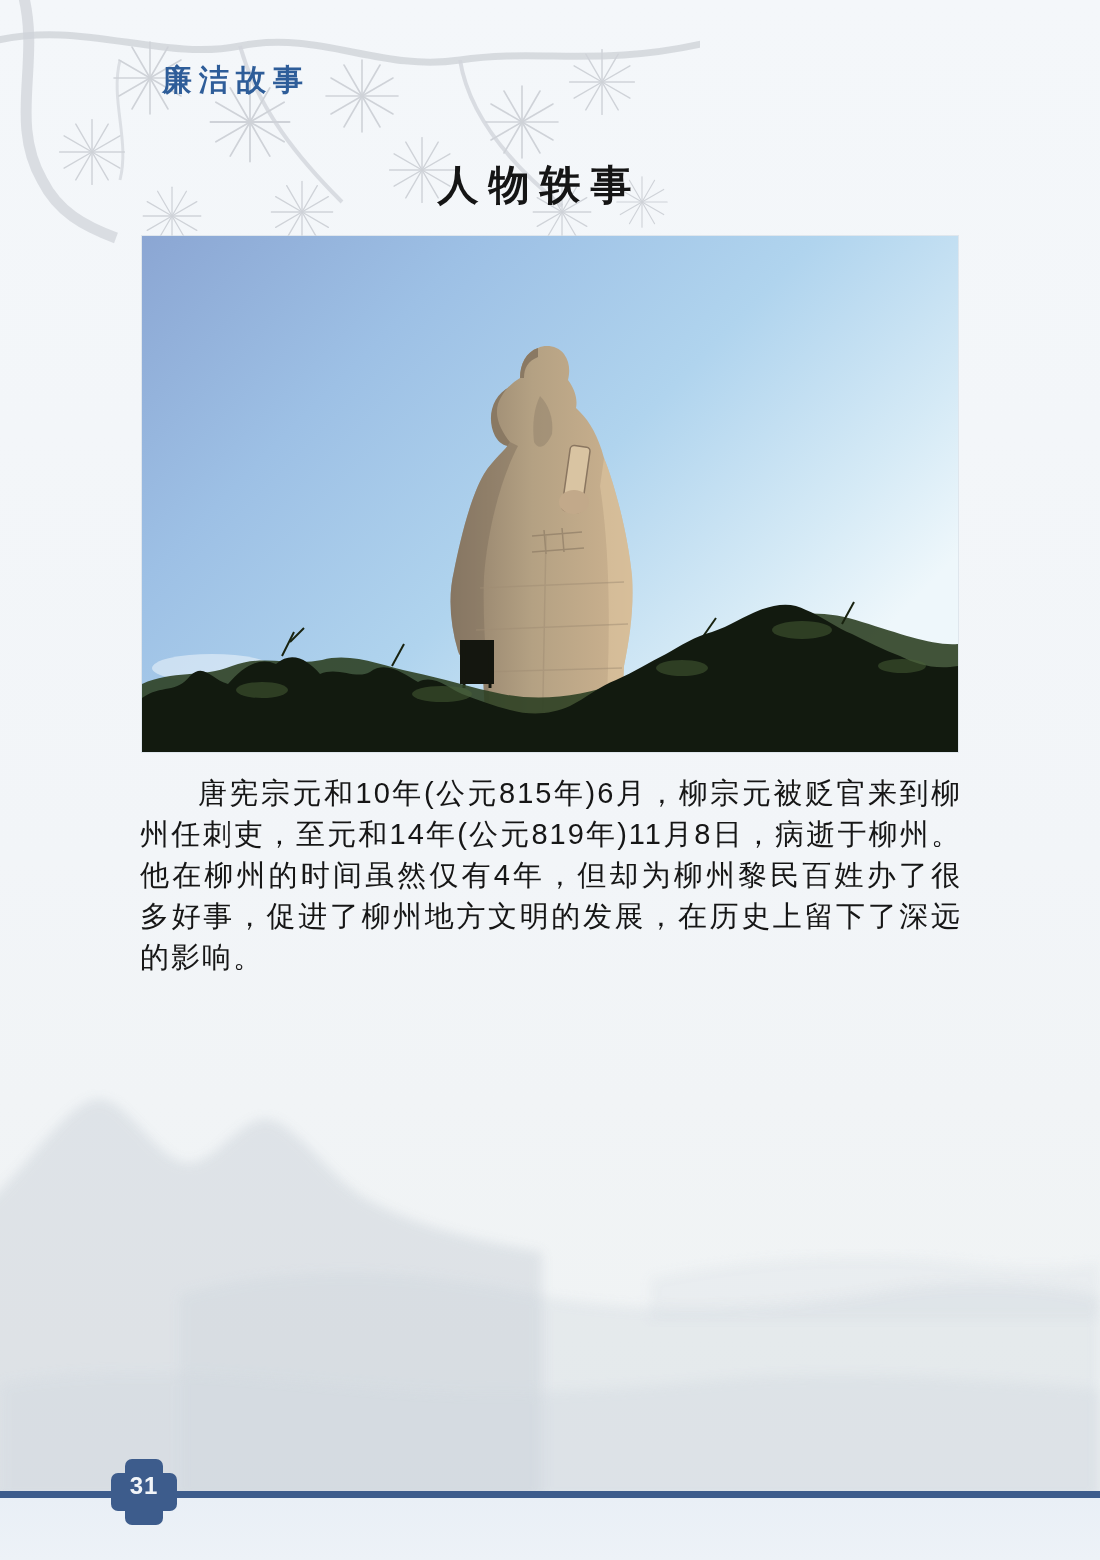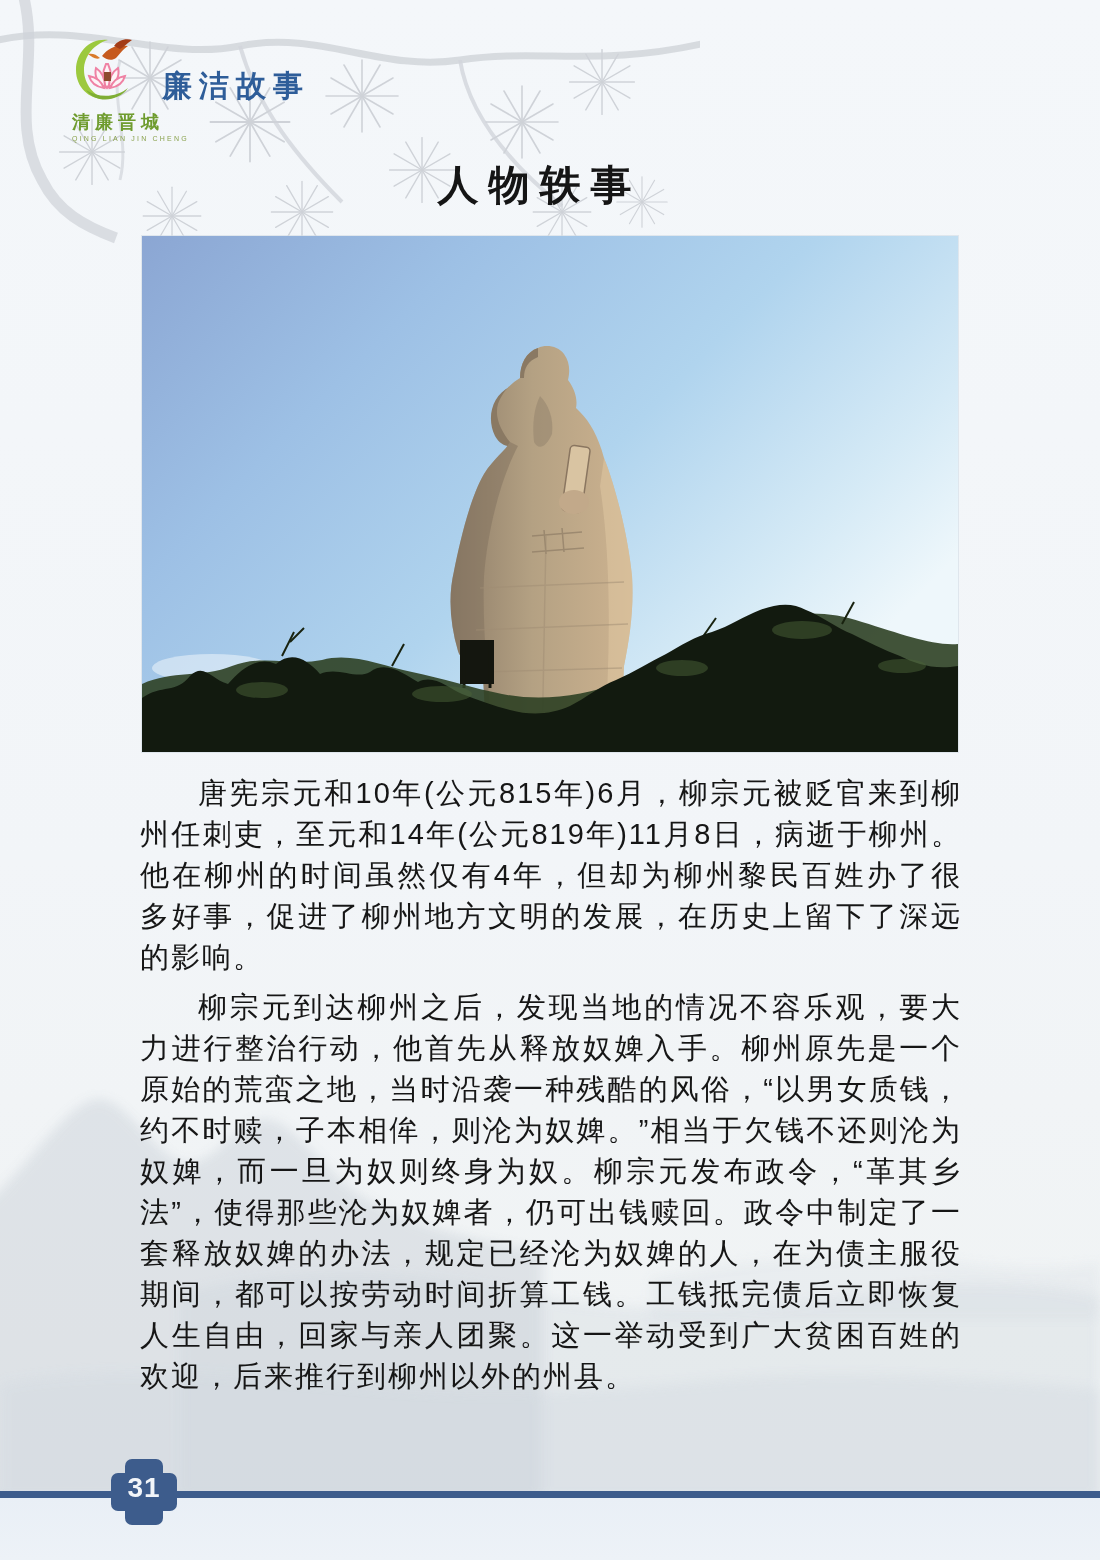--- a/index.html
+++ b/index.html
@@ -14,21 +14,21 @@
   .watermark{position:absolute;pointer-events:none;}
   .pine{left:0;top:0;opacity:.52;}
   .mountains{left:0;top:960px;opacity:.85;}
 
   
   .logo{position:absolute;left:72px;top:34px;width:150px;z-index:3;}
   .logo-mark{display:block;}
   .brand-name{margin-top:2px;color:#6f9c2f;font-weight:bold;font-size:18px;letter-spacing:5px;white-space:nowrap;}
   .brand-latin{color:#8aa24e;font-size:7px;letter-spacing:2.2px;white-space:nowrap;margin-top:1px;}
   .section-title{
-    position:absolute;left:162px;top:66px;z-index:3;
+    position:absolute;left:162px;top:60px;z-index:3;
     color:#2e5d99;font-size:30px;font-weight:bold;letter-spacing:7px;white-space:nowrap;
   }
   .page-title{
     position:absolute;left:0;top:158px;width:1079px;text-align:center;z-index:3;
     color:#151515;font-size:41px;font-weight:bold;letter-spacing:10px;margin:0;
   }
 
   
   .photo{
     position:absolute;left:142px;top:236px;width:816px;height:516px;z-index:2;
@@ -49,21 +49,21 @@
     position:absolute;left:0;top:1491px;width:1100px;height:7px;
     background:#3d5c8c;z-index:3;
   }
   .page-strip{
     position:absolute;left:0;top:1498px;width:1100px;height:62px;
     background:linear-gradient(180deg,#e9eff6,#edf2f7);z-index:2;
   }
   .page-badge{position:absolute;left:111px;top:1459px;width:66px;height:66px;z-index:4;}
   .page-badge .num{
     position:absolute;left:0;top:13px;width:66px;text-align:center;
-    color:#f2f5f9;font-size:28px;font-weight:bold;letter-spacing:1px;
+    color:#f2f5f9;font-size:24px;font-weight:bold;letter-spacing:1px;
   }
 </style>
 </head>
 <body>
 
 <div class="page">
 
   <svg class="watermark pine" width="700" height="250" viewBox="0 0 700 250" xmlns="http://www.w3.org/2000/svg">
     <defs>
       <g id="fan" stroke="#aeb2ba" stroke-width="1.6" stroke-linecap="round">
@@ -104,39 +104,20 @@
         <filter id="soft">
           <feGaussianBlur stdDeviation="6"></feGaussianBlur>
         </filter>
       </defs>
     <path filter="url(#soft)" fill="#b4bdc8" opacity=".36" d="M-20,250 C30,205 62,150 92,140 C122,130 150,192 182,202 C212,212 242,150 272,160 C302,170 332,222 372,242 C422,268 482,282 542,292 L542,540 L-20,540 Z"></path>
     <path filter="url(#soft)" fill="#c3ccd5" opacity=".30" d="M180,335 C300,302 420,312 520,332 C640,356 760,352 880,332 C960,318 1040,322 1100,336 L1100,540 L180,540 Z"></path>
     <path filter="url(#soft)" fill="#c8d0d9" opacity=".22" d="M650,318 C760,294 880,292 960,302 C1020,310 1070,308 1100,302 L1100,360 L650,360 Z"></path>
     <path filter="url(#soft)" fill="#ccd4dc" opacity=".40" d="M0,424 C120,402 240,416 360,426 C480,438 600,432 720,420 C840,410 980,418 1100,430 L1100,540 L0,540 Z"></path>
   </svg>
 
-  <div class="logo">
-    <svg class="logo-mark" width="70" height="74" viewBox="0 0 70 74" xmlns="http://www.w3.org/2000/svg">
-      <path d="M36,6 C18,4 4,18 4,36 C4,54 18,66 34,65 C22,62 12,50 12,36 C12,22 22,10 36,6 Z" fill="#9cc93e"></path>
-      <path d="M14,56 C26,64 44,64 56,54 C46,68 24,70 14,56 Z" fill="#7fae35"></path>
-      <g stroke="#ef82a4" stroke-width="2" fill="#fdf4f6">
-        <path d="M34,30 C30,38 30,48 35,54 C40,48 40,38 36,30 Z"></path>
-        <path d="M24,34 C22,42 26,50 33,53 C33,45 30,38 24,34 Z"></path>
-        <path d="M46,34 C48,42 44,50 37,53 C37,45 40,38 46,34 Z"></path>
-        <path d="M17,42 C19,49 25,53 32,54 C29,47 24,43 17,42 Z"></path>
-        <path d="M53,42 C51,49 45,53 38,54 C41,47 46,43 53,42 Z"></path>
-      </g>
-      <rect x="32" y="38" width="7" height="9" fill="#8d4a2f"></rect>
-      <path d="M30,22 C36,14 46,10 56,12 C50,16 48,20 44,24 C40,27 34,26 30,22 Z" fill="#c65a1e"></path>
-      <path d="M42,12 C46,6 54,4 60,6 C55,9 52,13 48,15 Z" fill="#a33c17"></path>
-      <path d="M28,24 C24,20 20,19 16,20 C20,23 24,26 28,24 Z" fill="#d97a2b"></path>
-    </svg>
-    <div class="brand-name">清廉晋城</div>
-    <div class="brand-latin">QING LIAN JIN CHENG</div>
-  </div>
 
   <div class="section-title">廉洁故事</div>
 
   <h1 class="page-title">人物轶事</h1>
 
   <div class="photo">
     <svg width="816" height="516" viewBox="0 0 816 516" xmlns="http://www.w3.org/2000/svg">
       <defs>
         <linearGradient id="skyg" x1="0" y1="0" x2="1" y2="0.62">
           <stop offset="0" stop-color="#8ba6d3"></stop>
@@ -199,21 +180,20 @@
           <ellipse cx="300" cy="458" rx="30" ry="8"></ellipse>
         <ellipse cx="540" cy="432" rx="26" ry="8"></ellipse>
           <ellipse cx="660" cy="394" rx="30" ry="9"></ellipse>
         <ellipse cx="760" cy="430" rx="24" ry="7"></ellipse>
       </g>
     </svg>
   </div>
 
   <div class="body-text">
     <p>唐宪宗元和10年(公元815年)6月，柳宗元被贬官来到柳州任刺吏，至元和14年(公元819年)11月8日，病逝于柳州。他在柳州的时间虽然仅有4年，但却为柳州黎民百姓办了很多好事，促进了柳州地方文明的发展，在历史上留下了深远的影响。</p>
-    <p>柳宗元到达柳州之后，发现当地的情况不容乐观，要大力进行整治行动，他首先从释放奴婢入手。柳州原先是一个原始的荒蛮之地，当时沿袭一种残酷的风俗，“以男女质钱，约不时赎，子本相侔，则沦为奴婢。”相当于欠钱不还则沦为奴婢，而一旦为奴则终身为奴。柳宗元发布政令，“革其乡法”，使得那些沦为奴婢者，仍可出钱赎回。政令中制定了一套释放奴婢的办法，规定已经沦为奴婢的人，在为债主服役期间，都可以按劳动时间折算工钱。工钱抵完债后立即恢复人生自由，回家与亲人团聚。这一举动受到广大贫困百姓的欢迎，后来推行到柳州以外的州县。</p>
   </div>
 
   <div class="page-strip"></div>
   <div class="footer-line"></div>
   <div class="page-badge">
     <svg width="66" height="66" viewBox="0 0 66 66" xmlns="http://www.w3.org/2000/svg">
       <rect x="14" y="0" width="38" height="66" rx="7" fill="#3d5c8c"></rect>
       <rect x="0" y="14" width="66" height="38" rx="7" fill="#3d5c8c"></rect>
     </svg>
     <div class="num">31</div>

